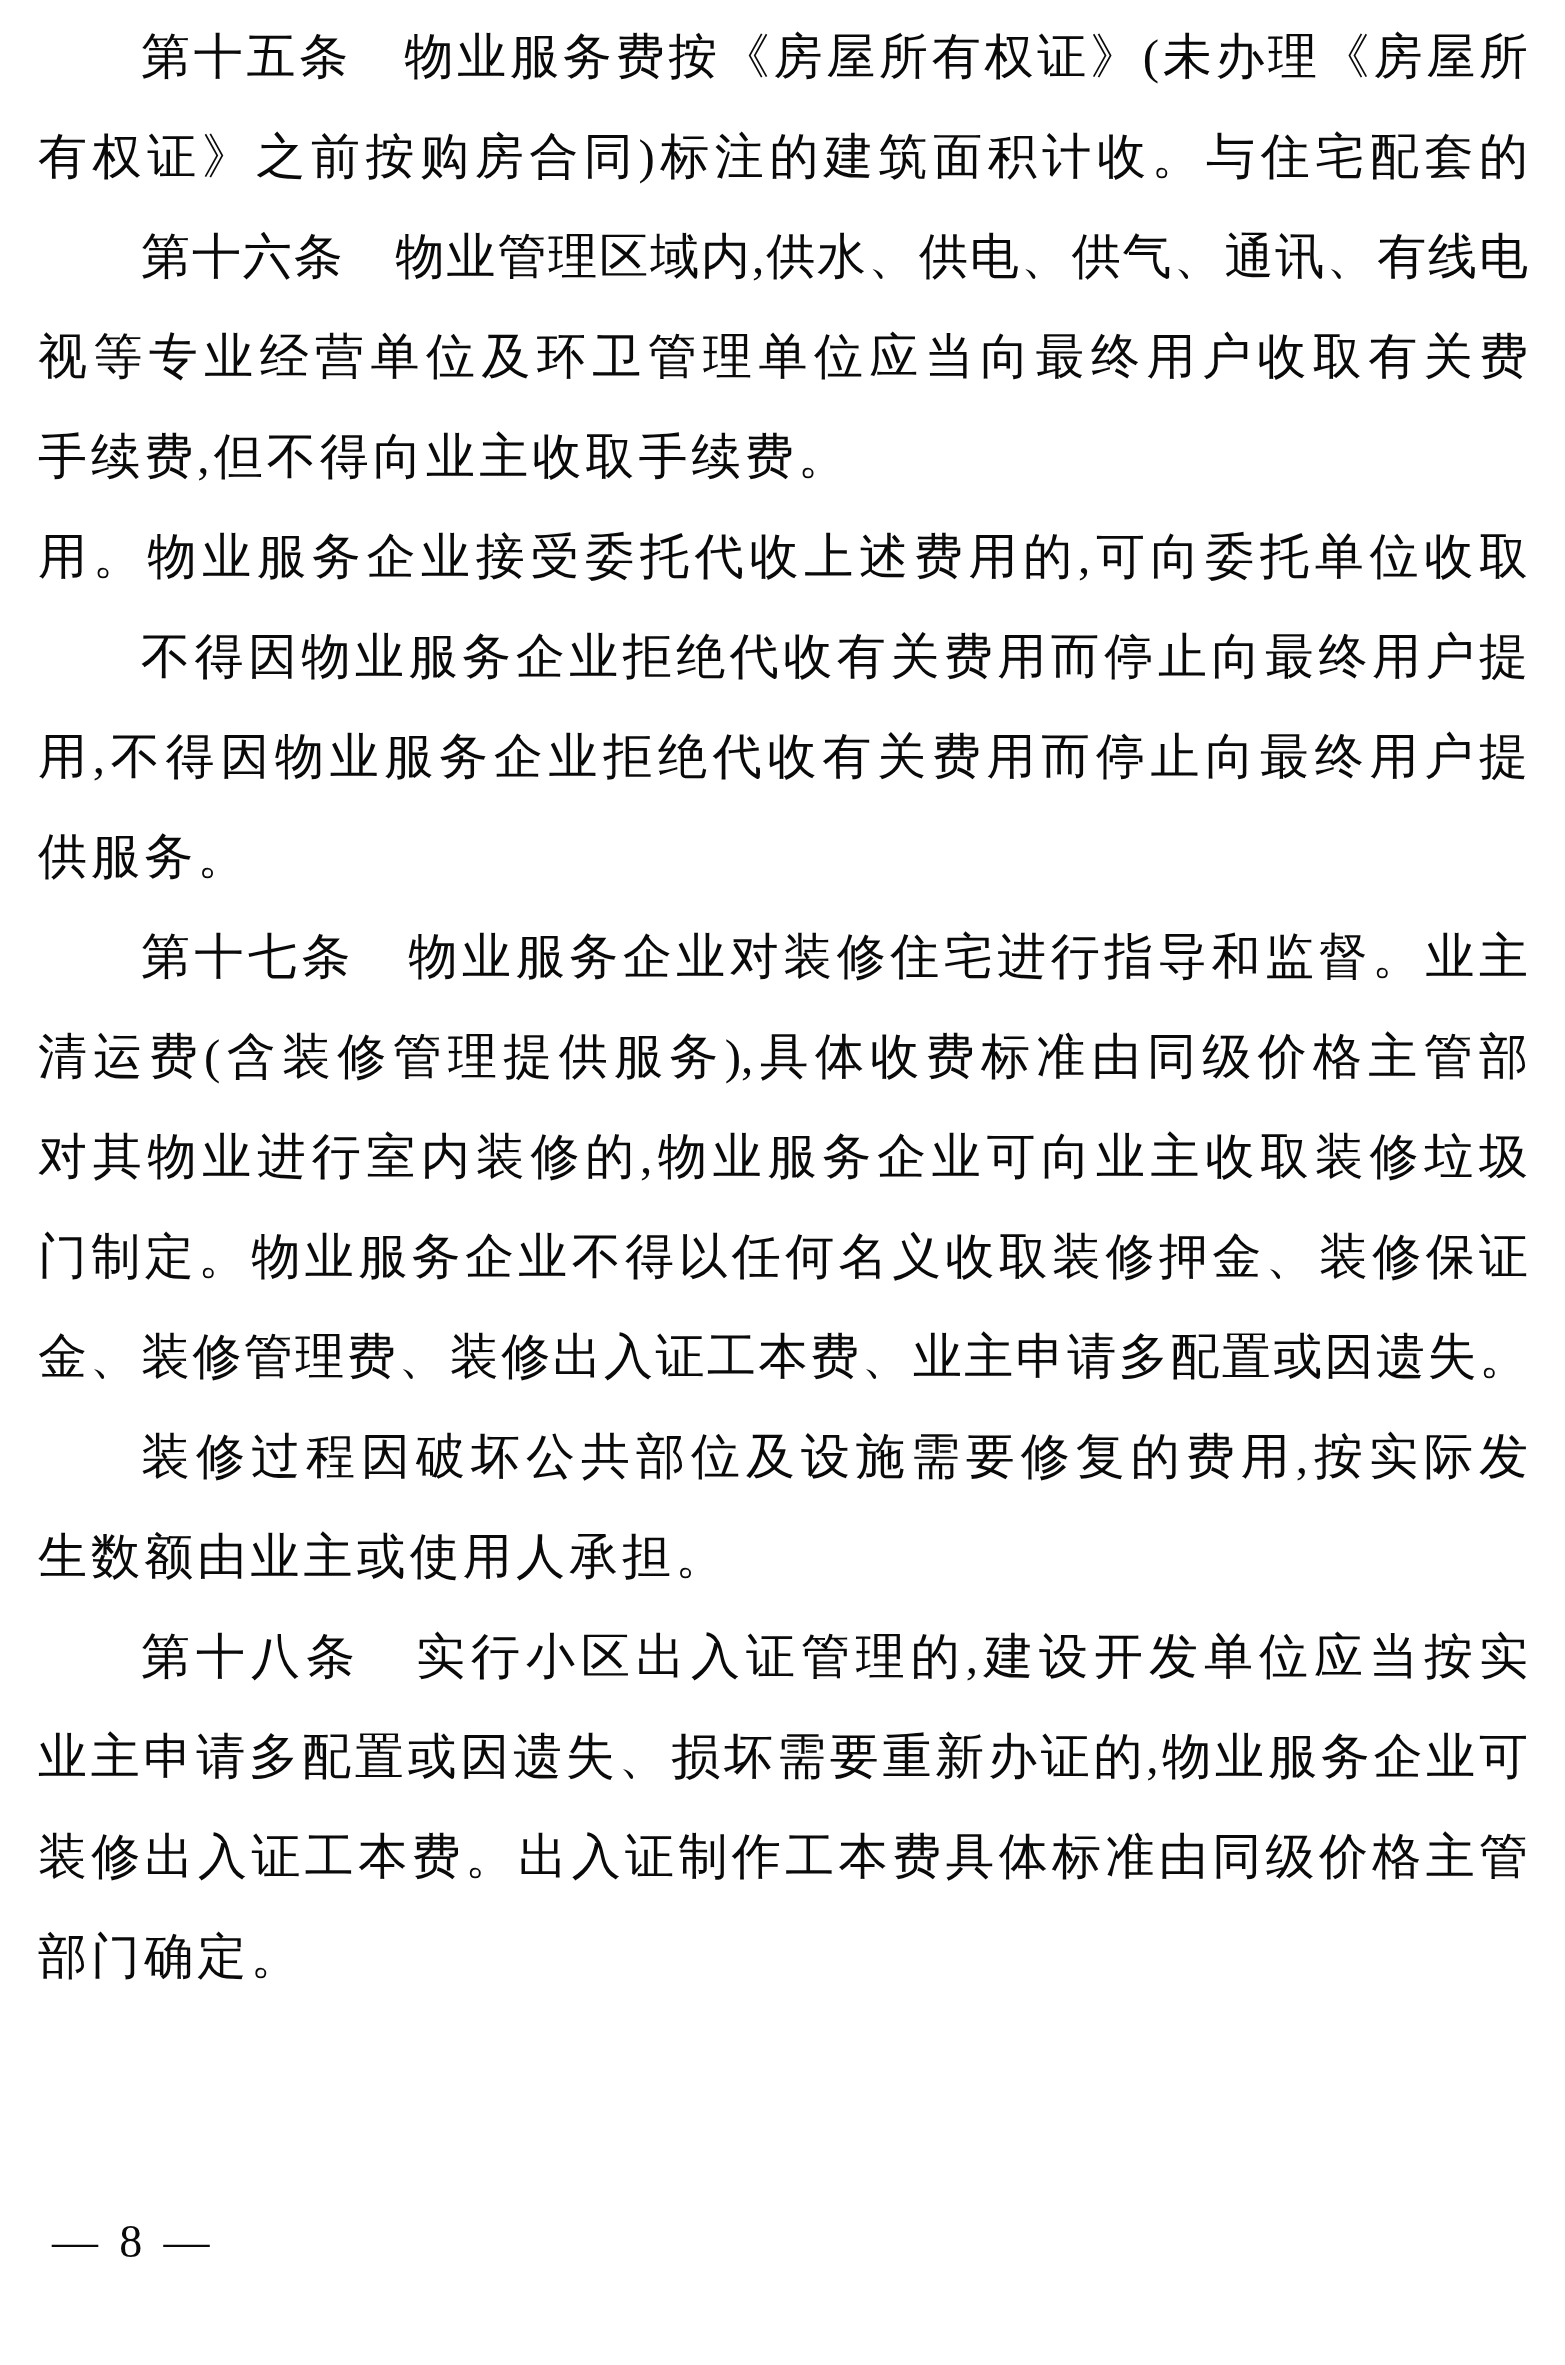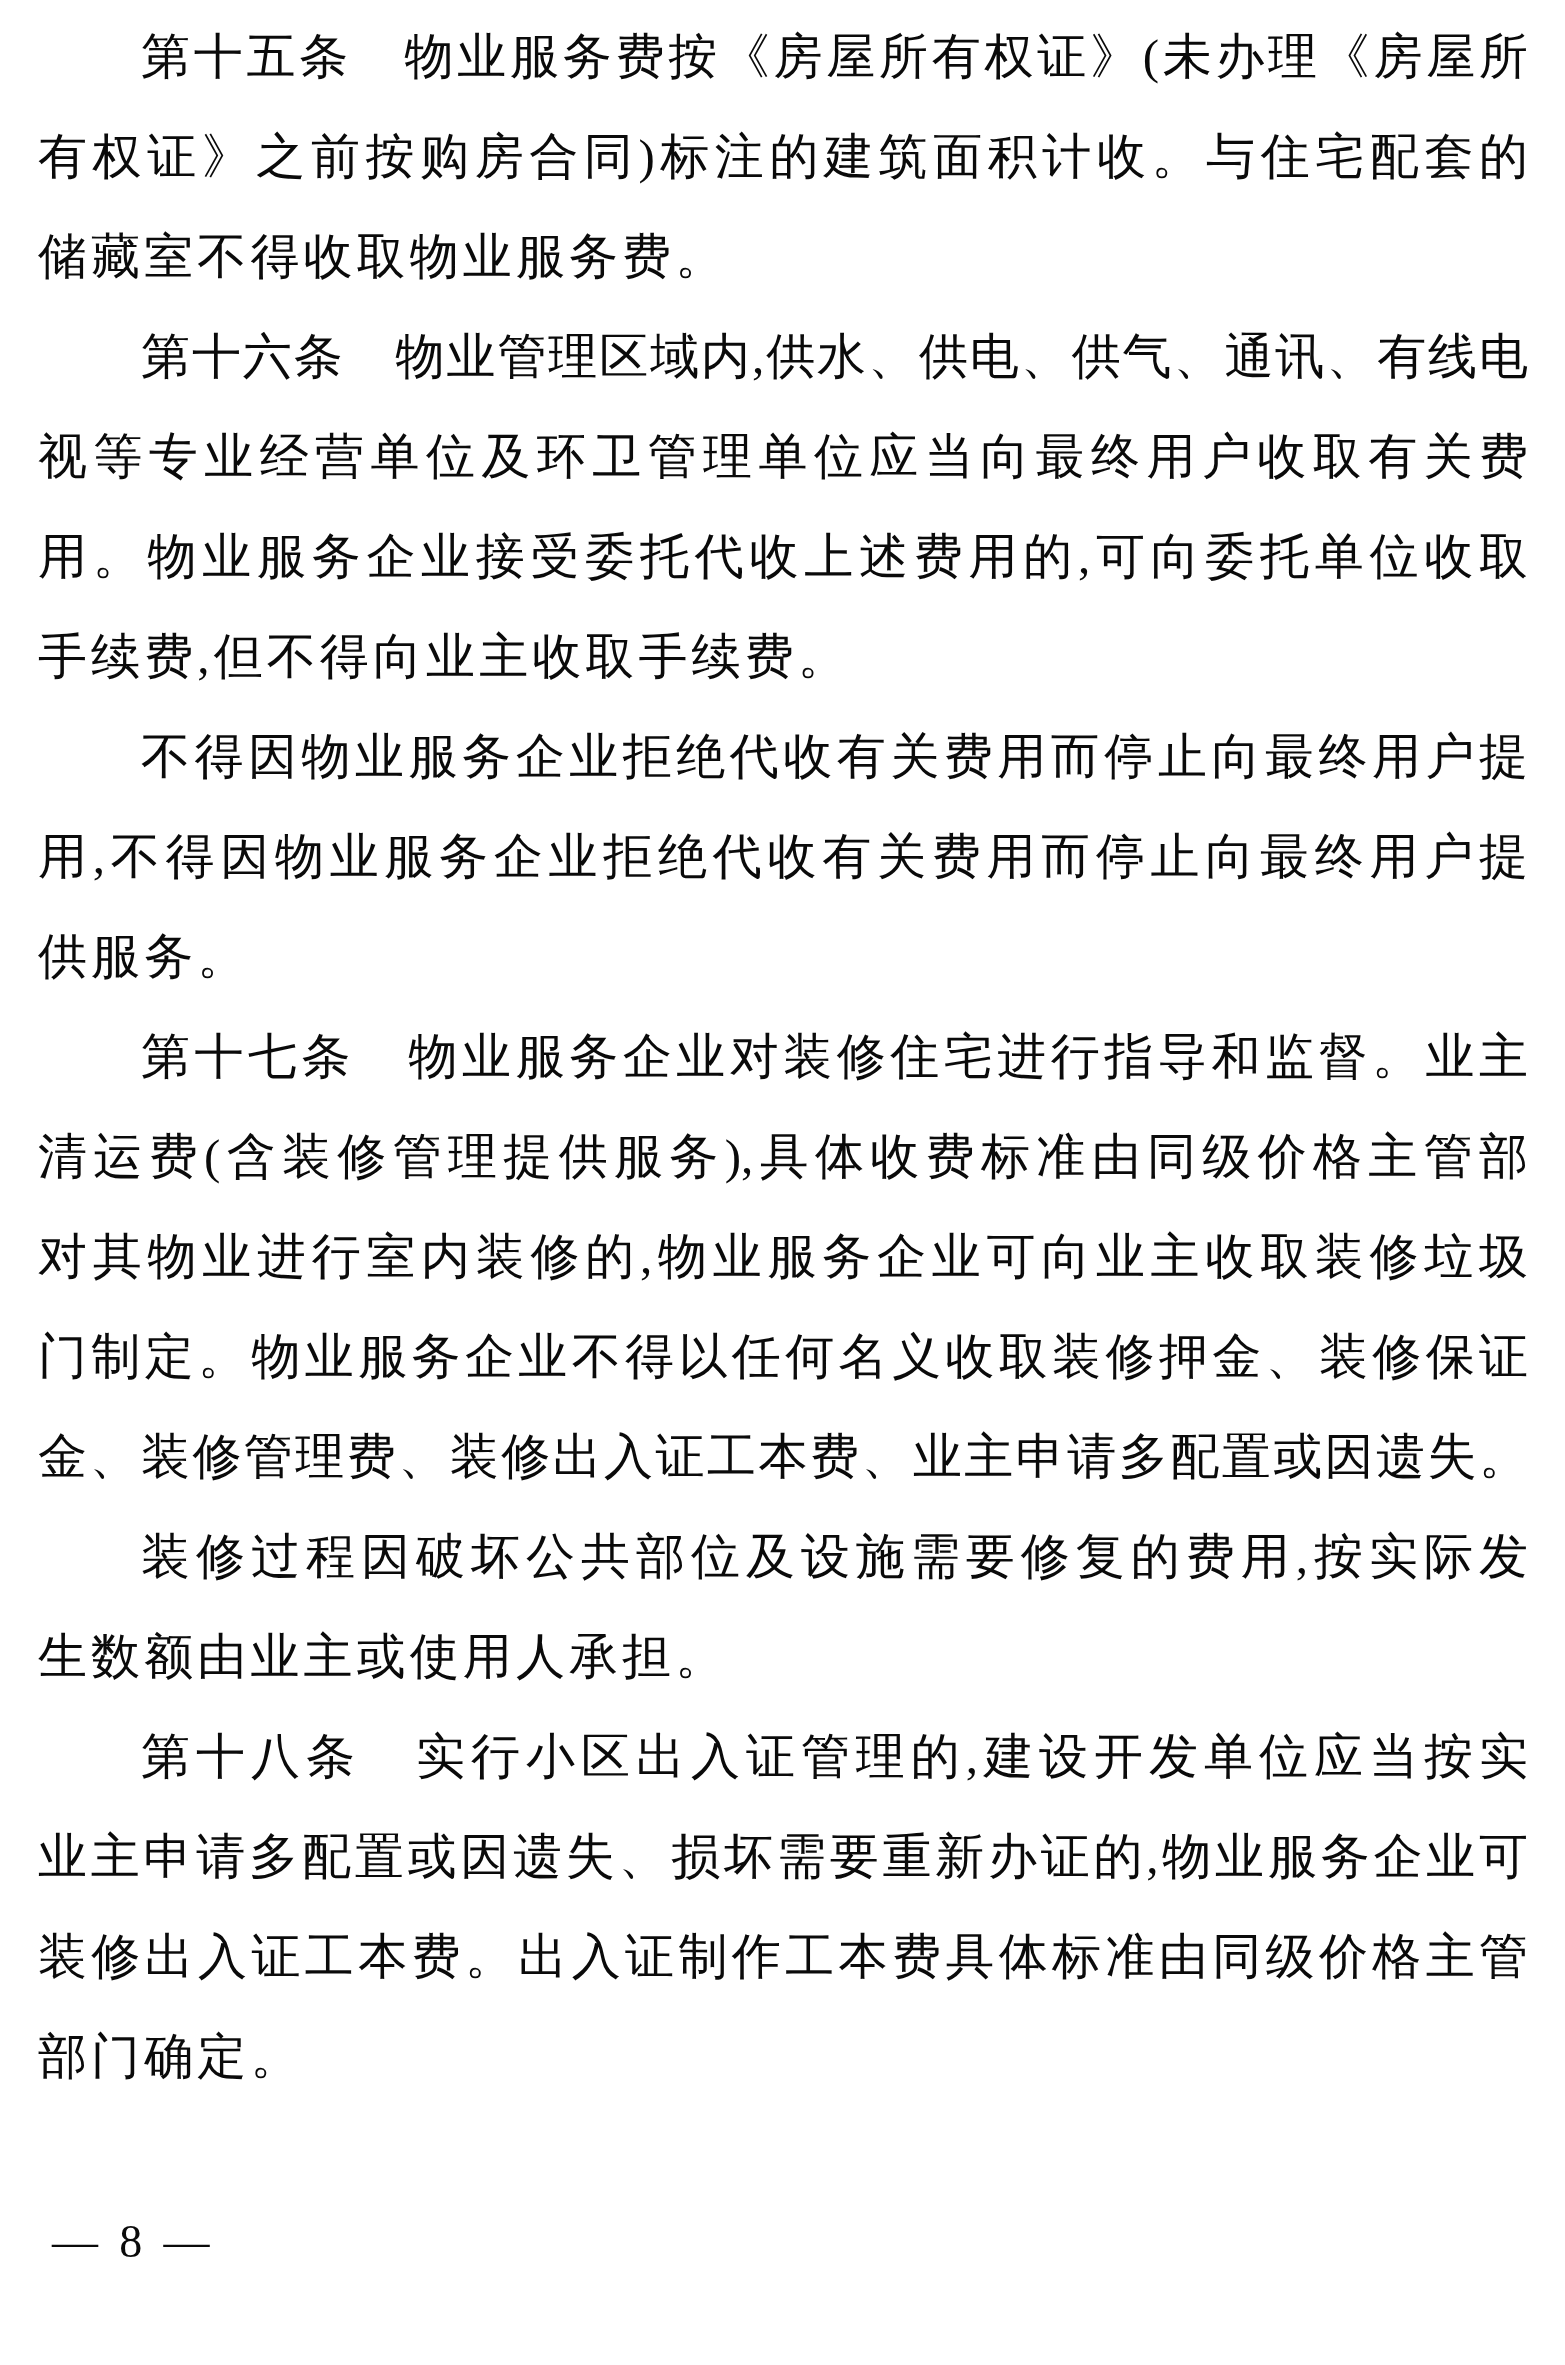--- a/index.html
+++ b/index.html
@@ -48,26 +48,25 @@
     color: #0a0a0a;
   }
 </style>
 </head>
 <body>
 
 <main class="page">
   <section class="text-block">
     <div class="line indent">第十五条　物业服务费按《房屋所有权证》(未办理《房屋所</div>
     <div class="line">有权证》之前按购房合同)标注的建筑面积计收。与住宅配套的</div>
-    <div class="line end">储藏室不得收取物业服务费。</div>
 
     <div class="line indent">第十六条　物业管理区域内,供水、供电、供气、通讯、有线电</div>
     <div class="line">视等专业经营单位及环卫管理单位应当向最终用户收取有关费</div>
+    <div class="line end">手续费,但不得向业主收取手续费。</div>
     <div class="line">用。物业服务企业接受委托代收上述费用的,可向委托单位收取</div>
-    <div class="line end">手续费,但不得向业主收取手续费。</div>
 
     <div class="line indent">不得因物业服务企业拒绝代收有关费用而停止向最终用户提</div>
     <div class="line">用,不得因物业服务企业拒绝代收有关费用而停止向最终用户提</div>
     <div class="line end">供服务。</div>
 
     <div class="line indent">第十七条　物业服务企业对装修住宅进行指导和监督。业主</div>
     <div class="line">清运费(含装修管理提供服务),具体收费标准由同级价格主管部</div>
     <div class="line">对其物业进行室内装修的,物业服务企业可向业主收取装修垃圾</div>
     <div class="line">门制定。物业服务企业不得以任何名义收取装修押金、装修保证</div>
     <div class="line">金、装修管理费、装修出入证工本费、业主申请多配置或因遗失。</div>

